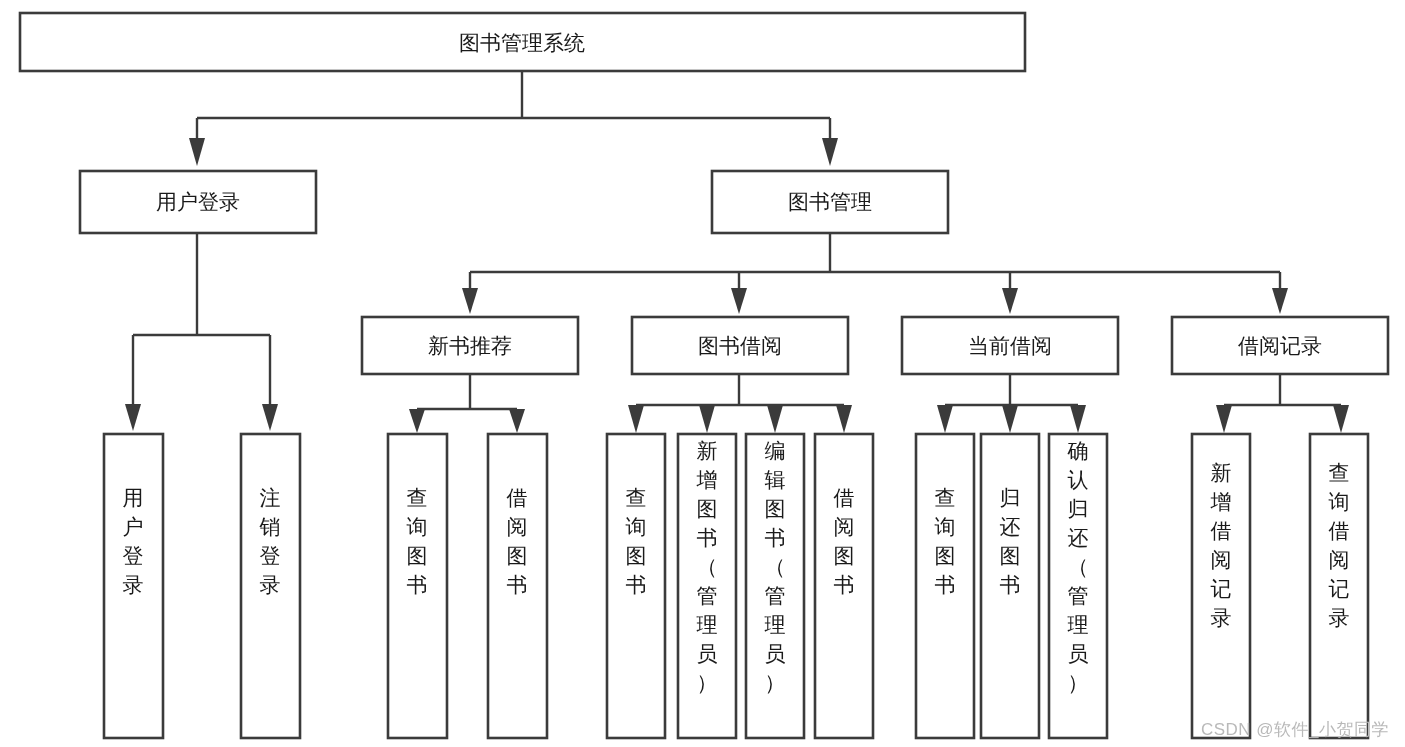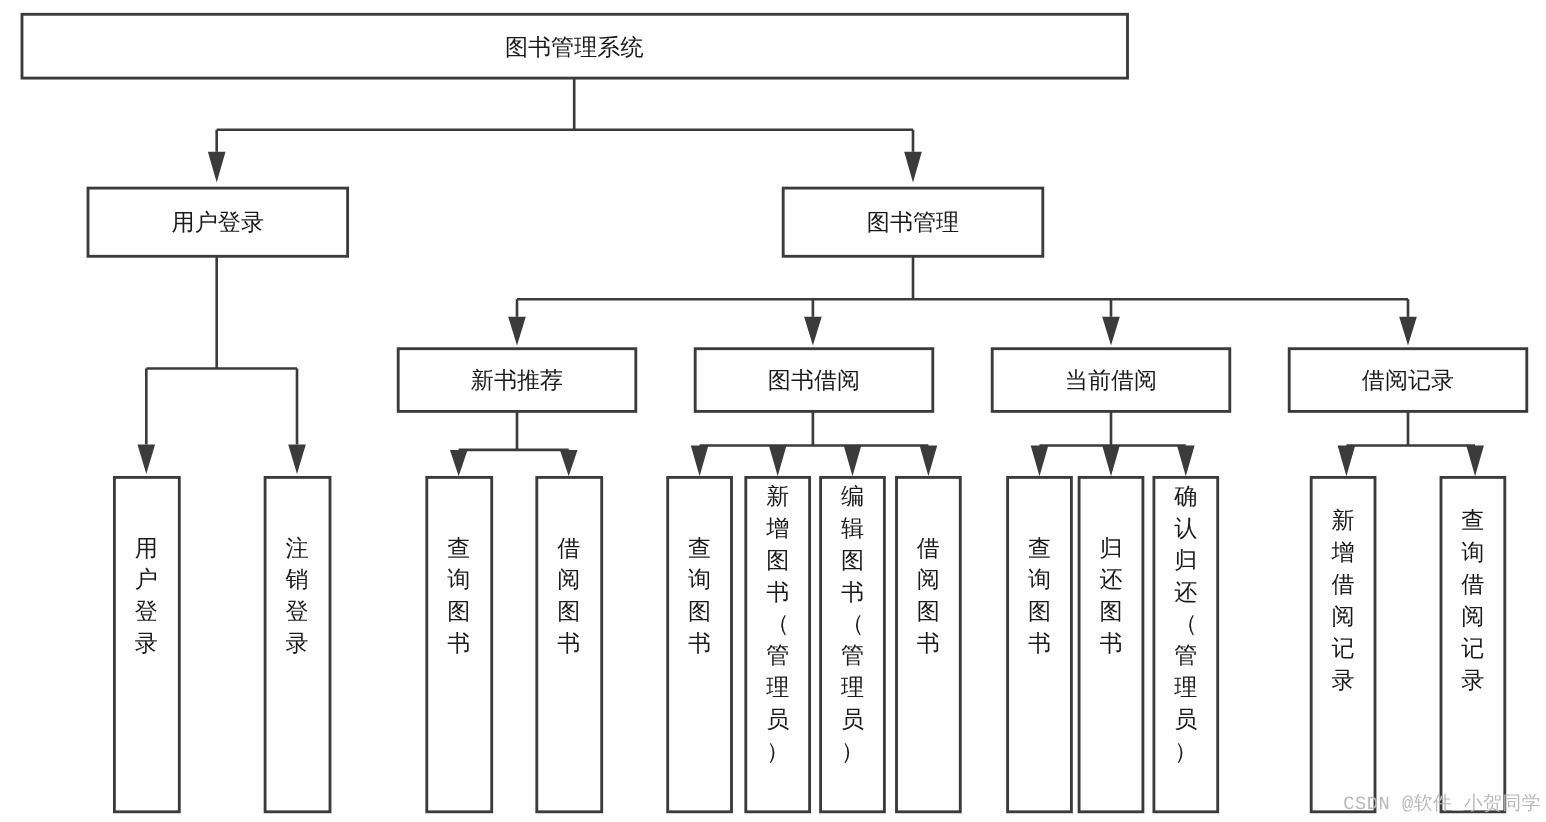--- a/index.html
+++ b/index.html
@@ -50,23 +50,23 @@
     dominant-baseline: middle;
   }
   .node-label-v {
     font-family: "DejaVu Sans", "Liberation Sans", sans-serif;
     font-size: 21px;
     fill: #1a1a1a;
     text-anchor: middle;
   }
   .watermark-text {
     position: absolute;
-    right: 4px;
+    right: 16px;
     bottom: 6px;
-    font-family: Liberation Mono, monospace;
+    font-family: Liberation Sans, sans-serif;
     font-size: 17px;
     color: #b9b9b9;
     white-space: nowrap;
     letter-spacing: 0.5px;
     user-select: none;
   }
 </style>
 </head>
 <body>
 

